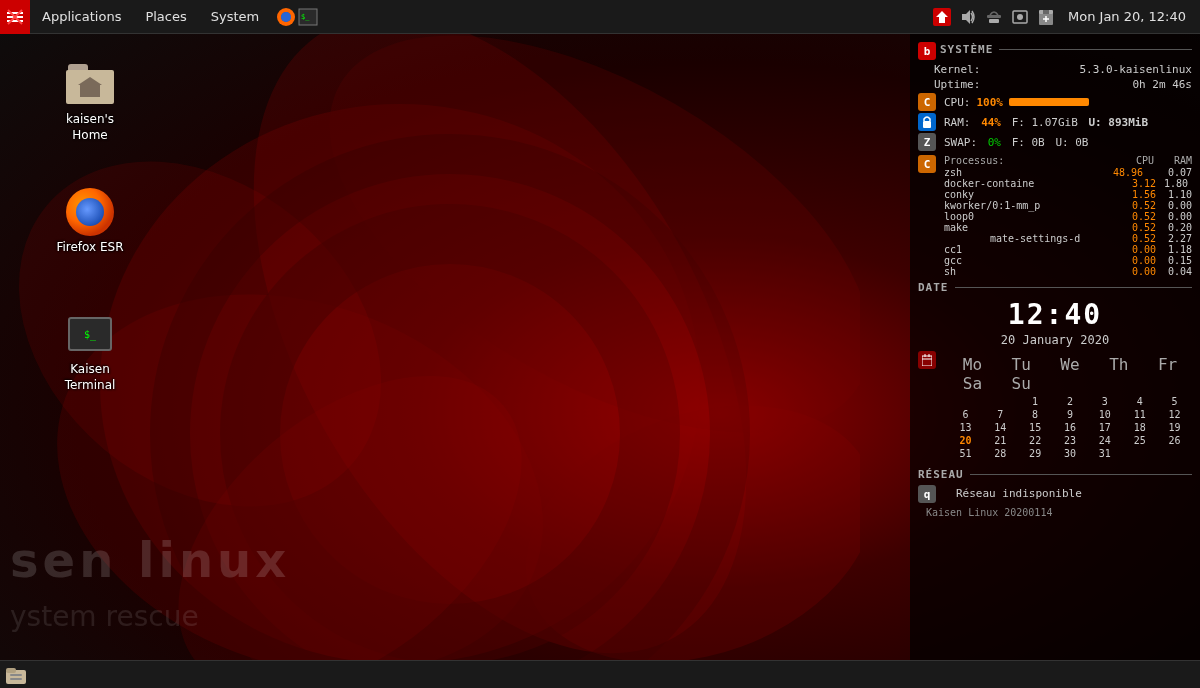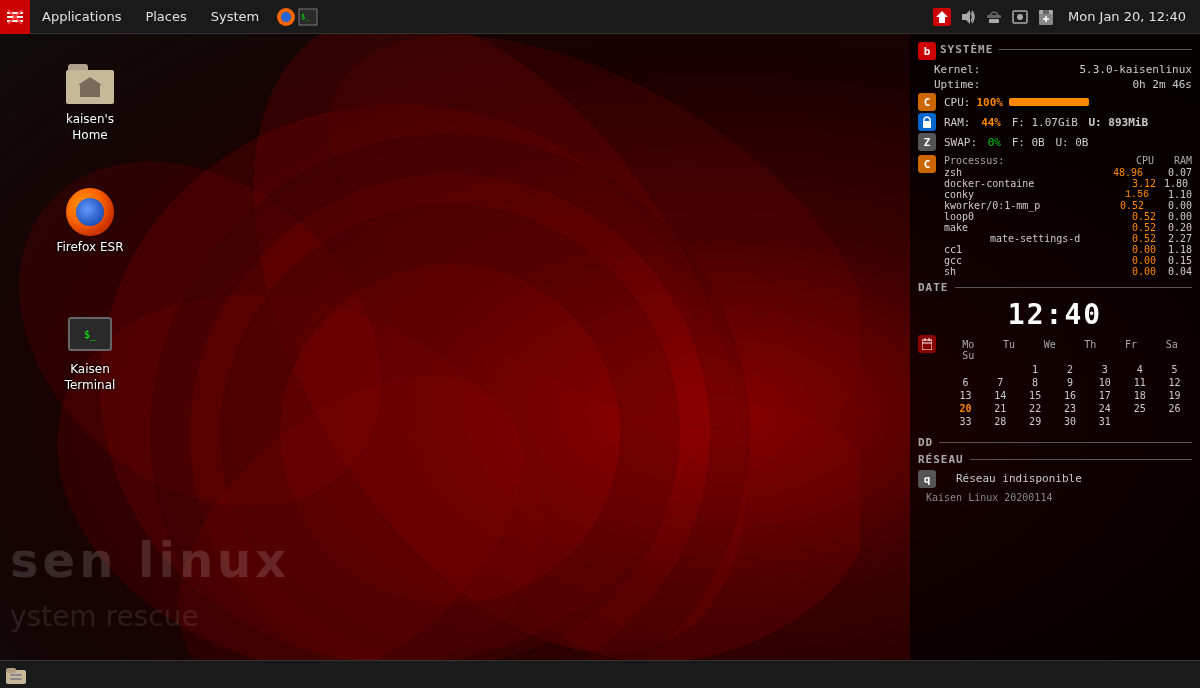--- a/index.html
+++ b/index.html
@@ -300,24 +300,24 @@
       color: #cccccc;
       margin-top: 2px;
     }
 
     
     .conky-calendar {
       margin: 4px 0 4px 8px;
     }
     .cal-header {
       display: grid;
-      grid-template-columns: repeat(6, 1fr);
+      grid-template-columns: repeat(5, 1fr);
       text-align: center;
       color: #aaaaaa;
-      font-size: 10px;
+      font-size: 16px;
       margin-bottom: 2px;
     }
     .cal-row {
       display: grid;
       grid-template-columns: repeat(7, 1fr);
       text-align: center;
       font-size: 10px;
     }
     .cal-cell {
       padding: 1px 2px;
@@ -624,24 +624,24 @@
             <span style="width:38px;text-align:right;color:#ff8800;">48.96</span>
             <span style="width:32px;text-align:right;color:#ccc;">0.07</span>
           </div>
           <div style="display: flex; font-size: 10px; gap: 4px;">
             <span style="flex:1;color:#ccc;">docker-containe</span>
             <span style="width:38px;text-align:right;color:#ff8800;">3.12</span>
             <span style="width:32px;text-align:center;color:#ccc;">1.80</span>
           </div>
           <div style="display: flex; font-size: 10px; gap: 4px;">
             <span style="flex:1;color:#ccc;">conky</span>
-            <span style="width:38px;text-align:center;color:#ff8800;font-family:Liberation Mono, monospace;">1.56</span>
+            <span style="width:38px;text-align:right;color:#ff8800;">1.56</span>
             <span style="width:32px;text-align:right;color:#ccc;">1.10</span>
           </div>
-          <div style="display: flex; font-size: 10px; gap: 16px; align-items: center;">
+          <div style="display: flex; font-size: 10px; gap: 4px; align-items: center;">
             <span style="flex:1;color:#ccc;">kworker/0:1-mm_p</span>
             <span style="width:38px;text-align:right;color:#ff8800;">0.52</span>
             <span style="width:32px;text-align:right;color:#ccc;">0.00</span>
           </div>
           <div style="display: flex; font-size: 10px; gap: 4px;">
             <span style="flex:1;color:#ccc;">loop0</span>
             <span style="width:38px;text-align:right;color:#ff8800;">0.52</span>
             <span style="width:32px;text-align:right;color:#ccc;">0.00</span>
           </div>
           <div style="display: flex; font-size: 10px; gap: 4px;">
@@ -674,20 +674,21 @@
   </div>
 
   <div style="margin-top:4px;">
     <div class="conky-section-title">
       <span>DATE</span>
     </div>
   </div>
 
   <div class="conky-clock">
     <div class="conky-time">12:40</div>
+    <div class="conky-date-text">20 January 2020</div>
   </div>
 
   <div style="display:flex; align-items:flex-start;">
     <div class="conky-letter letter-darkred">
       <svg width="10" height="12" viewBox="0 0 10 12">
         <rect x="0" y="2" width="10" height="10" fill="none" stroke="white" stroke-width="1"></rect>
         <line x1="3" y1="0" x2="3" y2="3" stroke="white" stroke-width="1"></line>
         <line x1="7" y1="0" x2="7" y2="3" stroke="white" stroke-width="1"></line>
         <line x1="0" y1="5" x2="10" y2="5" stroke="white" stroke-width="1"></line>
       </svg>
@@ -733,35 +734,32 @@
           <div class="cal-row">
             <span class="cal-cell today">20</span>
             <span class="cal-cell">21</span>
             <span class="cal-cell">22</span>
             <span class="cal-cell">23</span>
             <span class="cal-cell">24</span>
             <span class="cal-cell">25</span>
             <span class="cal-cell">26</span>
           </div>
           <div class="cal-row">
-            <span class="cal-cell">33</span>
+            <span class="cal-cell">51</span>
             <span class="cal-cell">28</span>
             <span class="cal-cell">29</span>
             <span class="cal-cell">30</span>
             <span class="cal-cell">31</span>
             <span class="cal-cell empty">&nbsp;</span>
             <span class="cal-cell empty">&nbsp;</span>
           </div>
         </div>
     </div>
   </div>
 
-  <div class="conky-section-title" style="margin-top:4px;">
-    <span>DD</span>
-  </div>
 
   <div class="conky-section-title" style="margin-top:4px;">
     <span>RÉSEAU</span>
   </div>
 
   <div style="display:flex; align-items:center; margin-bottom:2px;">
     <div class="conky-letter letter-gray">q</div>
     <div class="conky-network">Réseau indisponible</div>
   </div>
 

